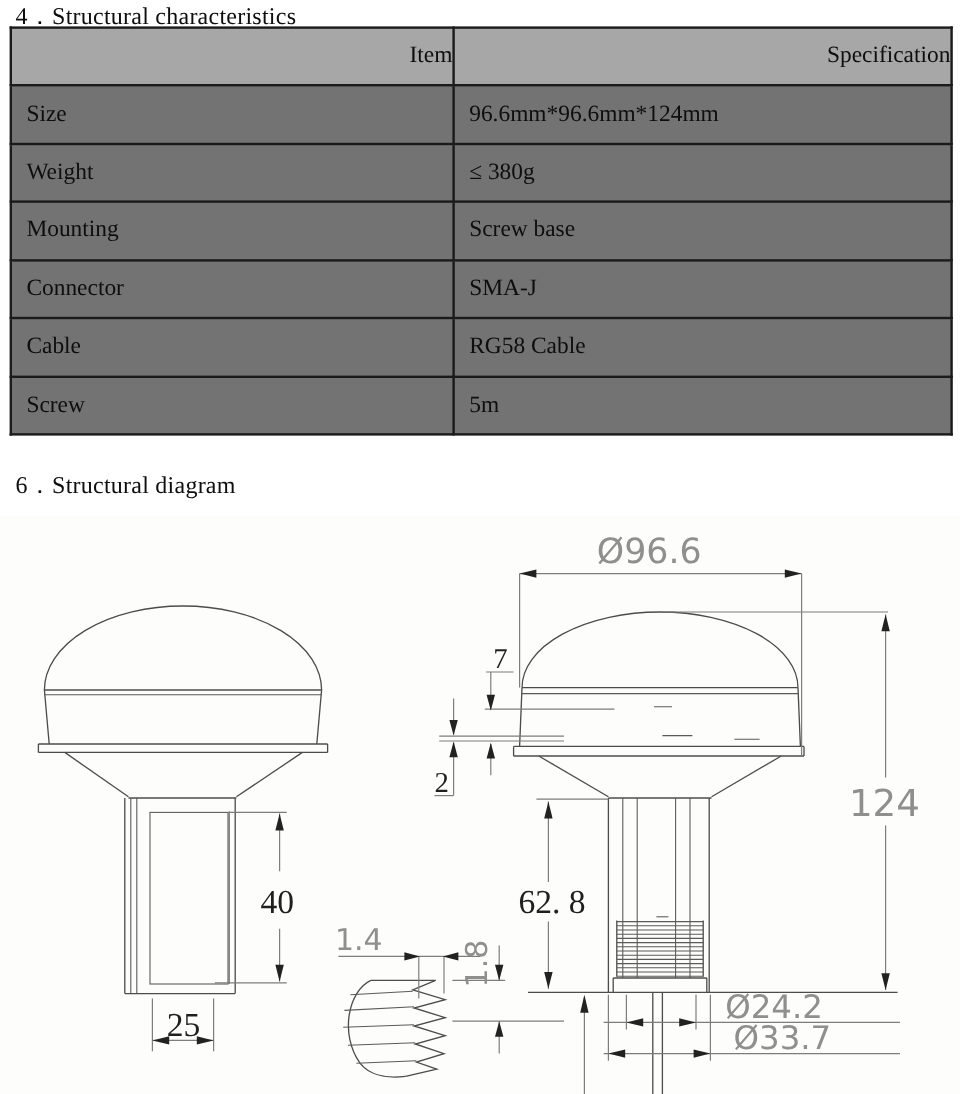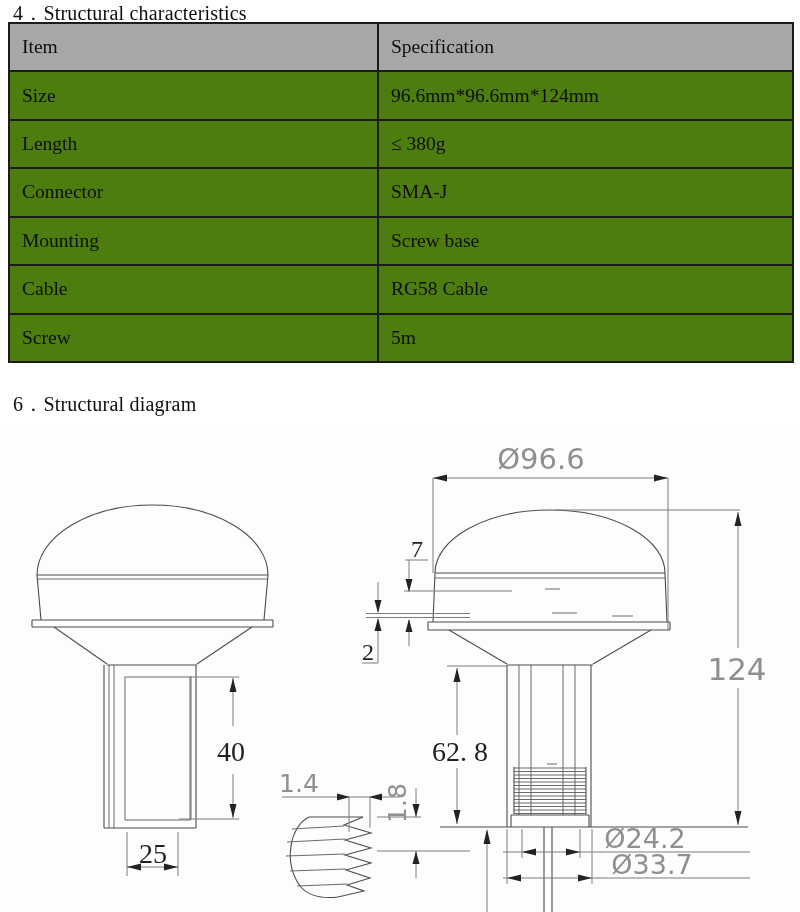--- a/index.html
+++ b/index.html
@@ -11,22 +11,22 @@
            color:#0e0e0e;white-space:pre;}
   #h4{top:0px;}
   #h5{top:391px;}
 
   table.spec{position:absolute;left:8px;top:22px;width:784px;height:341px;
              border-collapse:collapse;table-layout:fixed;}
   table.spec td{border:2px solid #1b1b1b;height:46px;padding:0 0 0 12px;
                 font-size:19.5px;vertical-align:middle;color:#0e0e0e;}
   table.spec col.c1{width:369px;}
   table.spec col.c2{width:415px;}
-  tr.hdr td{background:#a7a7a7;}
-  tr.body td{background:#4d7c0f;padding-left:12px;}
+  tr.hdr td{background:#a7a7a7;text-align:right;}
+  tr.body td{background:#737373;padding-left:12px;}
 
   #diagram{position:absolute;left:0;top:430px;width:800px;height:482px;
            background:#fdfdfc;}
   .geo{stroke:#4c4c4c;stroke-width:1.1;fill:none;stroke-linecap:butt;}
   .thin{stroke:#5a5a5a;stroke-width:0.9;fill:none;}
   .dim{stroke:#7d7d7d;stroke-width:1;fill:none;}
   .arr{fill:#222222;stroke:none;}
   text.cadtxt{font-family:"DejaVu Sans",sans-serif;fill:#8f8f8f;}
   text.dimtxt{font-family:"Liberation Serif",serif;fill:#1f1f1f;}
 </style>
@@ -45,30 +45,30 @@
     <tbody>
         <tr class="hdr">
       <td>Item</td>
       <td>Specification</td>
     </tr>
     <tr class="body">
       <td>Size</td>
       <td>96.6mm*96.6mm*124mm</td>
     </tr>
     <tr class="body">
-      <td>Length</td>
+      <td>Weight</td>
       <td>≤ 380g</td>
+    </tr>
+    <tr class="body">
+      <td>Mounting</td>
+      <td>Screw base</td>
     </tr>
     <tr class="body">
       <td>Connector</td>
       <td>SMA-J</td>
-    </tr>
-    <tr class="body">
-      <td>Mounting</td>
-      <td>Screw base</td>
     </tr>
     <tr class="body">
       <td>Cable</td>
       <td>RG58 Cable</td>
     </tr>
     <tr class="body">
       <td>Screw</td>
       <td>5m</td>
     </tr>
   </tbody>

